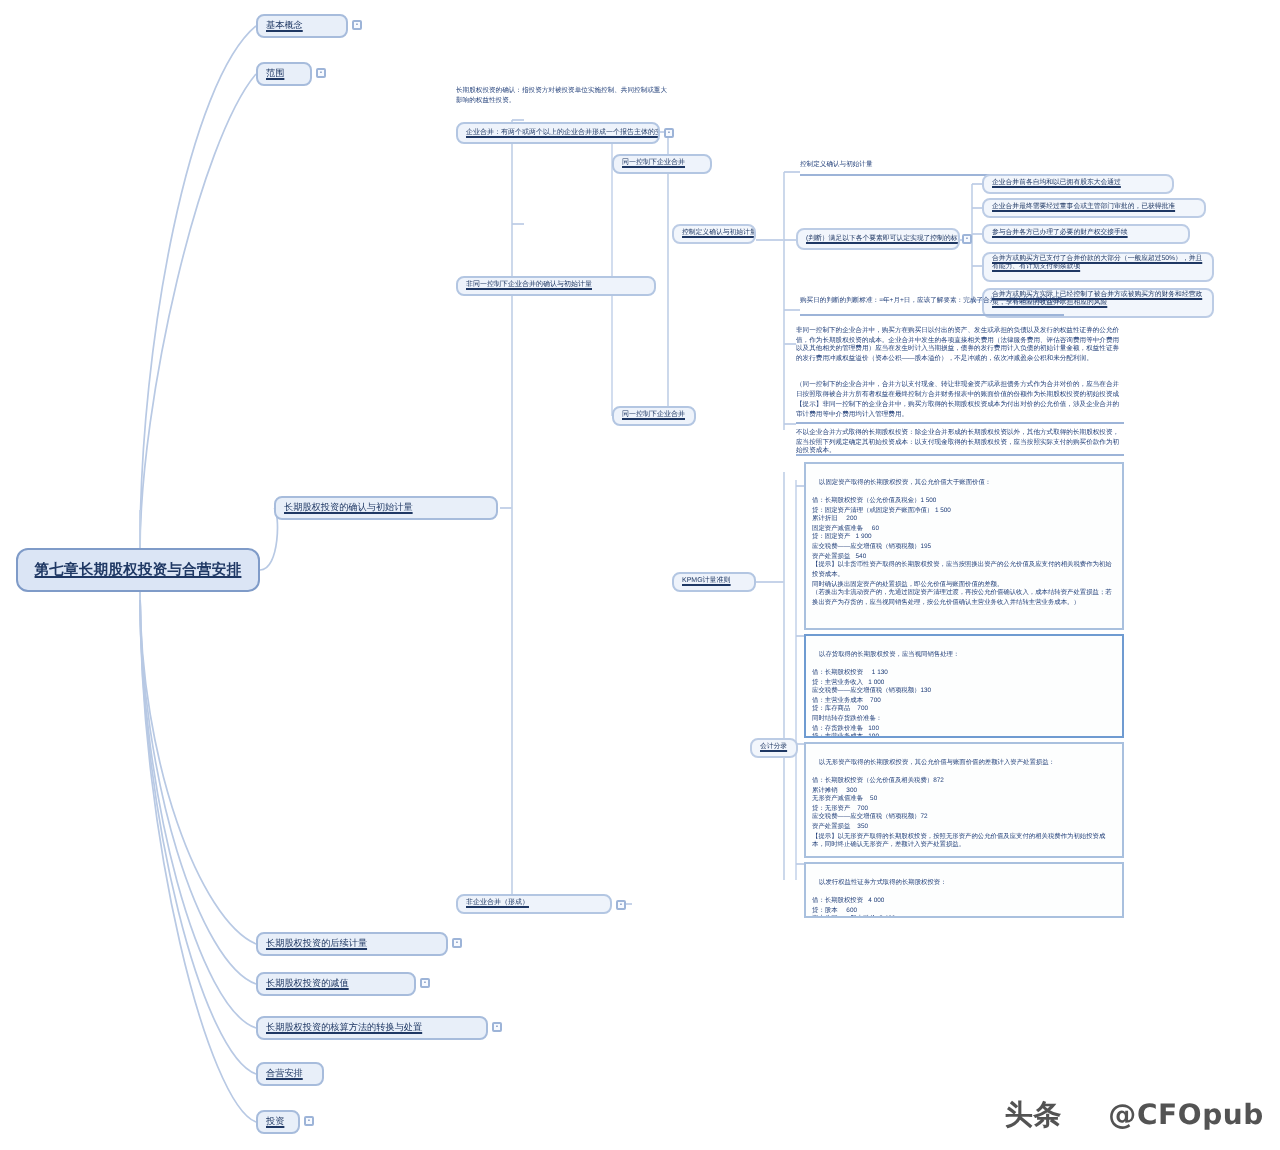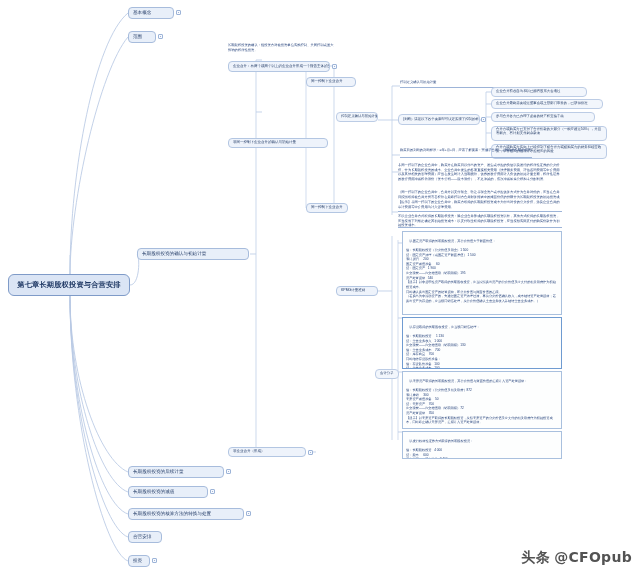--- a/index.html
+++ b/index.html
@@ -10,21 +10,21 @@
     color:#1f3864;
   }
   #canvas{position:absolute;inset:0;}
   svg.links{position:absolute;left:0;top:0;width:640px;height:575px;pointer-events:none;}
 
   
   .node{
     position:absolute;box-sizing:border-box;
     background:#eaf0fa;border:1px solid #9db4d8;border-radius:4px;
     color:#1f3864;line-height:1.12;
-    padding:1px 4px;white-space:nowrap;overflow:hidden;
+    padding:1px 4px;white-space:nowrap;overflow:hidden;text-decoration:underline;
   }
   .node.root{
     left:8px;top:274px;width:122px;height:22px;
     background:#dbe5f5;border:1px solid #7f9bc8;border-radius:6px;
     font-size:7.2px;font-weight:bold;text-align:center;
     display:flex;align-items:center;justify-content:center;letter-spacing:.2px;
   }
   .node.lvl1{
     font-size:4.6px;height:12px;display:flex;align-items:center;
     background:#e8eff9;border-color:#a7bcdc;
@@ -59,21 +59,21 @@
     border:.6px solid #9db4d8;border-radius:1px;background:#f7faff;
     font-size:3.6px;line-height:3.8px;text-align:center;color:#3b5c99;
   }
 
   
   .watermark{
     position:absolute;right:8px;bottom:8px;
     font-size:14px;font-weight:bold;color:#3c3c3c;
     letter-spacing:.3px;opacity:.88;white-space:nowrap;
   }
-  .watermark .wm-at{font-family:"DejaVu Sans",sans-serif;}
+  .watermark .wm-at{font-family:"DejaVu Sans",sans-serif;margin-left:19px;}
 </style>
 </head>
 <body>
 
 <div id="canvas">
 
   <svg class="links" viewBox="0 0 640 575" xmlns="http://www.w3.org/2000/svg">
     <g fill="none" stroke="#bcccE6" stroke-width="0.85">
 
       <path d="M70,274 C70,170 95,40 128,13" stroke="#b8c9e4"></path>

